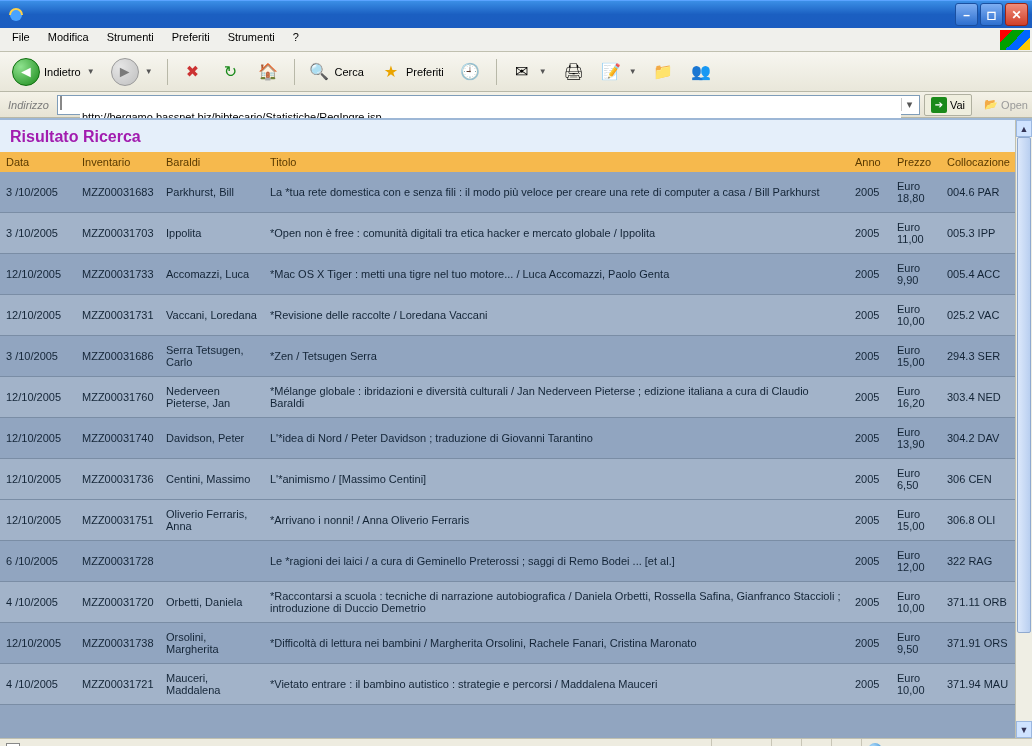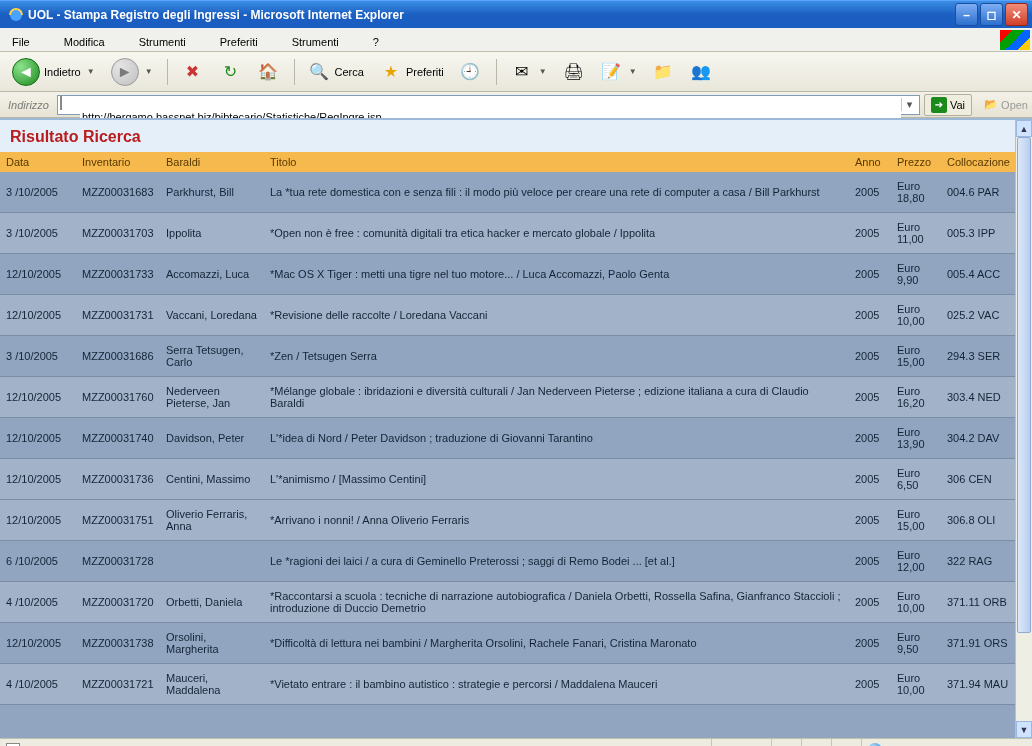--- a/index.html
+++ b/index.html
@@ -7,21 +7,21 @@
 
   
   .titlebar { height:28px; background:linear-gradient(to bottom,#3b8fe6 0%,#1b5fc1 50%,#1b5cc0 100%); border-top:1px solid #5aa3ff; display:flex; align-items:center; color:#fff; font-weight:bold; font-size:12px; padding:0 4px; }
   .titlebar .ie-icon { width:16px; height:16px; margin:0 4px; display:inline-block; }
   .titlebar .spacer { flex:1; }
   .winbtn { width:23px; height:23px; border-radius:3px; margin-left:2px; display:flex; align-items:center; justify-content:center; font-weight:bold; font-size:12px; }
   .winbtn.min,.winbtn.max{ background:linear-gradient(#7eaef2,#2d6fcf); border:1px solid #1a4fa0; color:#fff;}
   .winbtn.close{ background:linear-gradient(#f08d7a,#d0402a); border:1px solid #9e2414; color:#fff;}
 
   
-  .menubar { height:24px; background:#f0f0ec; border-bottom:1px solid #c0c0b0; display:flex; align-items:flex-end; padding-left:4px; gap:18px; position:relative;}
+  .menubar { height:24px; background:#f0f0ec; border-bottom:1px solid #c0c0b0; display:flex; align-items:flex-start; padding-left:4px; gap:2px; position:relative;}
   .menubar .item{ padding:3px 8px; cursor:default;}
   .menubar .flag{ position:absolute; right:2px; top:2px; width:30px; height:20px; background:linear-gradient(135deg,#ff0000 0 25%,#00a000 25% 50%,#0066ff 50% 75%,#ffcc00 75% 100%);} 
 
   
   .toolbar { height:40px; background:linear-gradient(#f7f6f0,#e9e7da); border-bottom:1px solid #b8b8a8; display:flex; align-items:center; padding:0 6px; gap:4px;}
   .tb-btn{ display:flex; align-items:center; gap:4px; padding:3px 6px; border-radius:3px;}
   .circ{ width:28px; height:28px; border-radius:50%; display:flex; align-items:center; justify-content:center; font-size:16px; color:#fff;}
   .circ.green{ background:radial-gradient(circle at 30% 30%,#8ee28e,#1a8a1a); border:1px solid #0e6d0e;}
   .circ.grey { background:radial-gradient(circle at 30% 30%,#e6e6e6,#bfbfbf); border:1px solid #9a9a9a; color:#7a7a7a;}
   .sep{ width:1px; height:26px; background:#b8b8a8; margin:0 4px;}
@@ -44,21 +44,21 @@
   .page{ flex:1; overflow:hidden; background:#91a5c0; }
   .vscroll{ width:17px; background:#e8e6da; border-left:1px solid #c0c0b0; display:flex; flex-direction:column;}
   .vscroll .arrow{ height:17px; background:#cfe3ff; border:1px solid #9cb8e0; font-size:9px; display:flex;align-items:center;justify-content:center; color:#335; }
   .vscroll .track{ flex:1; background:#efeee4; position:relative;}
   .vscroll .thumb{ position:absolute; left:1px; right:1px; top:0; height:85%; background:linear-gradient(to right,#dce8fb,#b9cff0); border:1px solid #8fa9cf; border-radius:2px;}
 
   .header-box{ background:#e5effa; padding:8px 10px 6px; }
   .file-line{ color:#000; margin-bottom:2px;}
   .file-line .bold{ font-weight:bold;}
   .file-line a{ color:#1138a7; text-decoration:underline;}
-  .h1{ color:#b91c1c; font-weight:bold; font-size:16px; margin:0;}
+  .h1{ color:#a21caf; font-weight:bold; font-size:16px; margin:0;}
   .h2{ color:#1d4aa0; font-weight:bold; font-size:14px; margin:0 0 2px 0;}
 
   table.grid{ width:100%; border-collapse:collapse; font-size:11px; color:#132436; table-layout:fixed;}
   table.grid thead th{ background:#f6b94d; color:#5a3a00; font-weight:normal; text-align:left; padding:4px 6px; font-size:11px;}
   table.grid tbody td{ padding:8px 6px; border-bottom:1px solid #7a8da5; vertical-align:middle; word-wrap:break-word;}
   table.grid tbody tr{ background:#91a5c0;}
   table.grid tbody tr.alt{ background:#a2b3c9;}
   .col-data{width:76px;} .col-inv{width:84px;} .col-aut{width:104px;} .col-tit{width:auto;} .col-anno{width:42px;} .col-prez{width:50px;} .col-col{width:74px;}
 
   
@@ -73,21 +73,20 @@
 </head>
 <body>
 
 <div class="titlebar">
   <span class="ie-icon">
     <svg viewBox="0 0 16 16">
         <circle cx="8" cy="8" r="6" fill="#4aa3ff" stroke="#0a3" stroke-width="0"></circle>
         <path d="M2 8 A6 6 0 0 1 14 8" fill="none" stroke="#ffd24a" stroke-width="2"></path>
       </svg>
   </span>
-  <span>UOL - Stampa Registro degli Ingressi - Microsoft Internet Explorer</span>
   <span class="spacer"></span>
   <div class="winbtn min">–</div>
   <div class="winbtn max">◻</div>
   <div class="winbtn close">✕</div>
 </div>
 
 <div class="menubar">
   <div class="item">File</div>
   <div class="item">Modifica</div>
   <div class="item">Strumenti</div>

